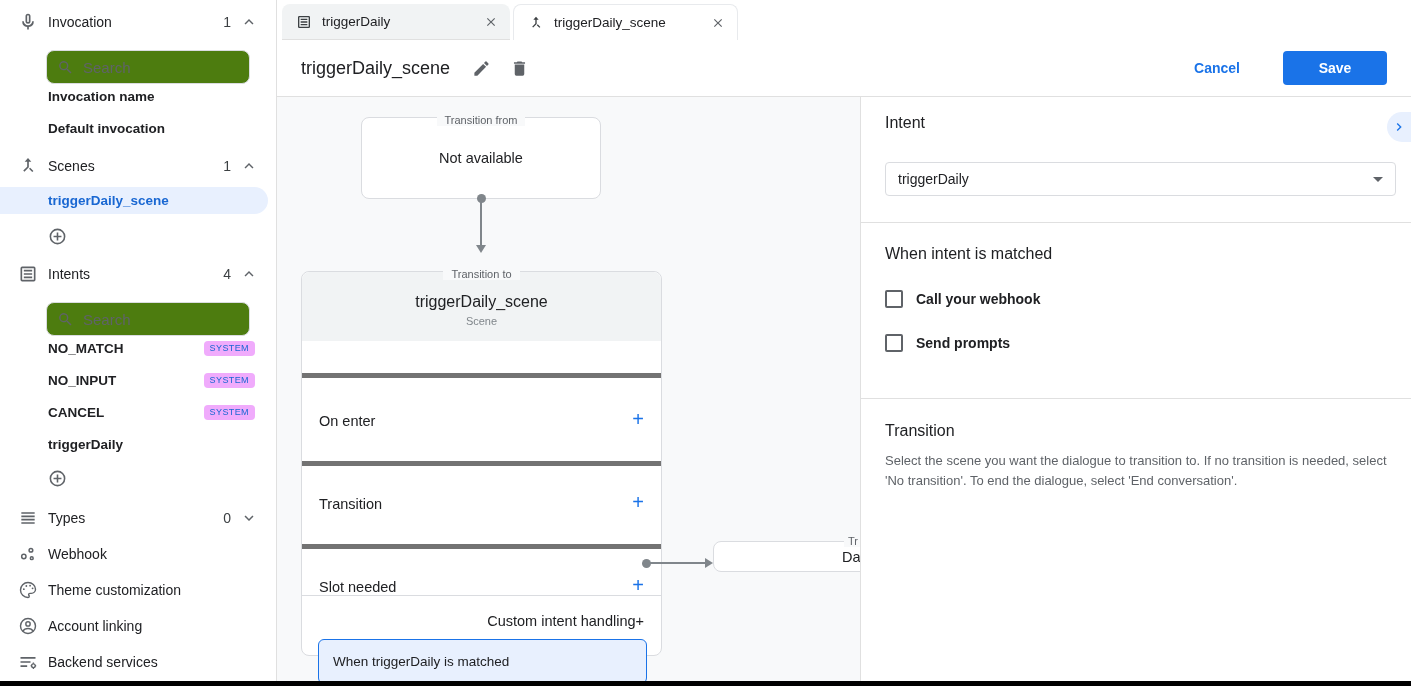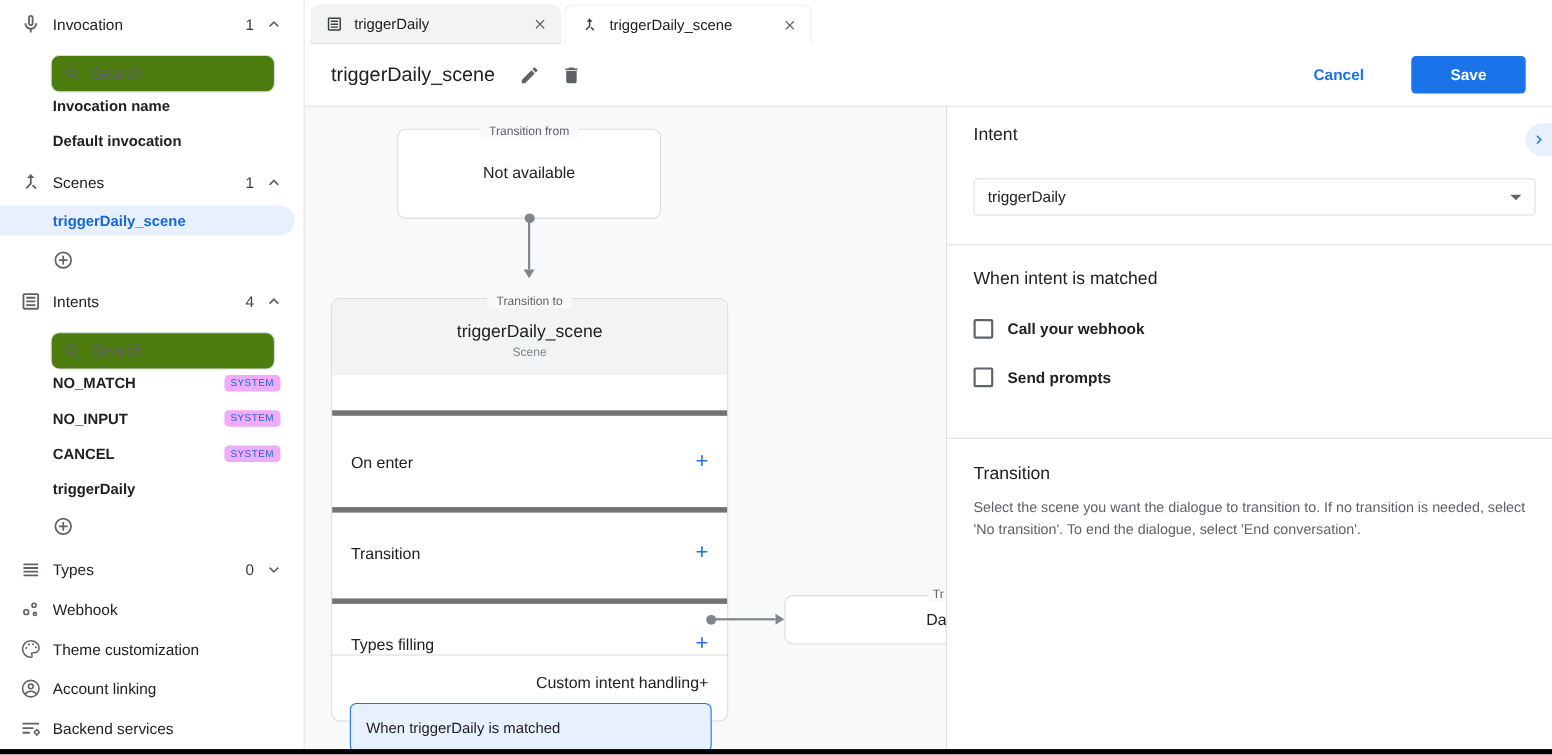--- a/index.html
+++ b/index.html
@@ -89,21 +89,21 @@
   .scene-head .sc-sub { font-size:11px; color:#80868b; margin-top:4px; }
   .srow { border-top:5px solid #737373; display:flex; align-items:flex-end; padding:0 17px;
           font-size:14.5px; color:#202124;margin-top:32px; }
   .srow .plus { margin-left:auto; color:#1a73e8; font-size:20px; font-weight:normal; cursor:pointer; line-height:1; }
   .r56 { height:56px; } .r51 { height:51px; } .r52 { height:52px; }
   .srow-custom { border-top:1px solid #dadce0; height:106px; padding:0 17px; font-size:14.5px; }
   .srow-custom .crow-head { height:43px; display:flex; align-items:center; padding-top:6px;justify-content:flex-end; }
   .chip { margin-left:-1px; width:329px; height:45px; background:#e8f0fe; border:1.5px solid #1a73e8;
           border-radius:6px; display:flex; align-items:center; padding:0 14px; font-size:13.5px;
           color:#202124; cursor:pointer; }
-  .node-partial { left:436px; top:444px; width:170px; height:45px; }
+  .node-partial { left:436px; top:444px; width:170px; height:31px; }
   .node-partial .plegend { position:absolute; top:-7px; left:130px; background:#f8f9fa;
                            color:#5f6368; font-size:11px; padding:0 4px; }
   .node-partial .ptext { position:absolute; left:128px; top:50%; transform:translateY(-50%);
                          font-size:14.5px; color:#202124; white-space:nowrap; }
 
   
   .panel { flex:1; background:#fff; border-left:1px solid #e0e0e0; position:relative;
            padding:0 15px 0 24px; overflow:hidden; }
   .p-h { font-size:16px; font-weight:normal; color:#202124; line-height:24px; }
   .p-h1 { margin-top:14px; }
@@ -370,21 +370,21 @@
           </div>
           <div class="srow r56">
             <span>On enter</span>
             <span class="plus">+</span>
           </div>
           <div class="srow r51">
             <span>Transition</span>
             <span class="plus">+</span>
           </div>
           <div class="srow r51">
-            <span>Types filling</span>
+            <span>Slot needed</span>
             <span class="plus">+</span>
           </div>
           <div class="srow-custom">
             <div class="crow-head">
               <span>Custom intent handling</span>
               <span class="plus">+</span>
             </div>
             <div class="chip">
               <span>When triggerDaily is matched</span>
             </div>

